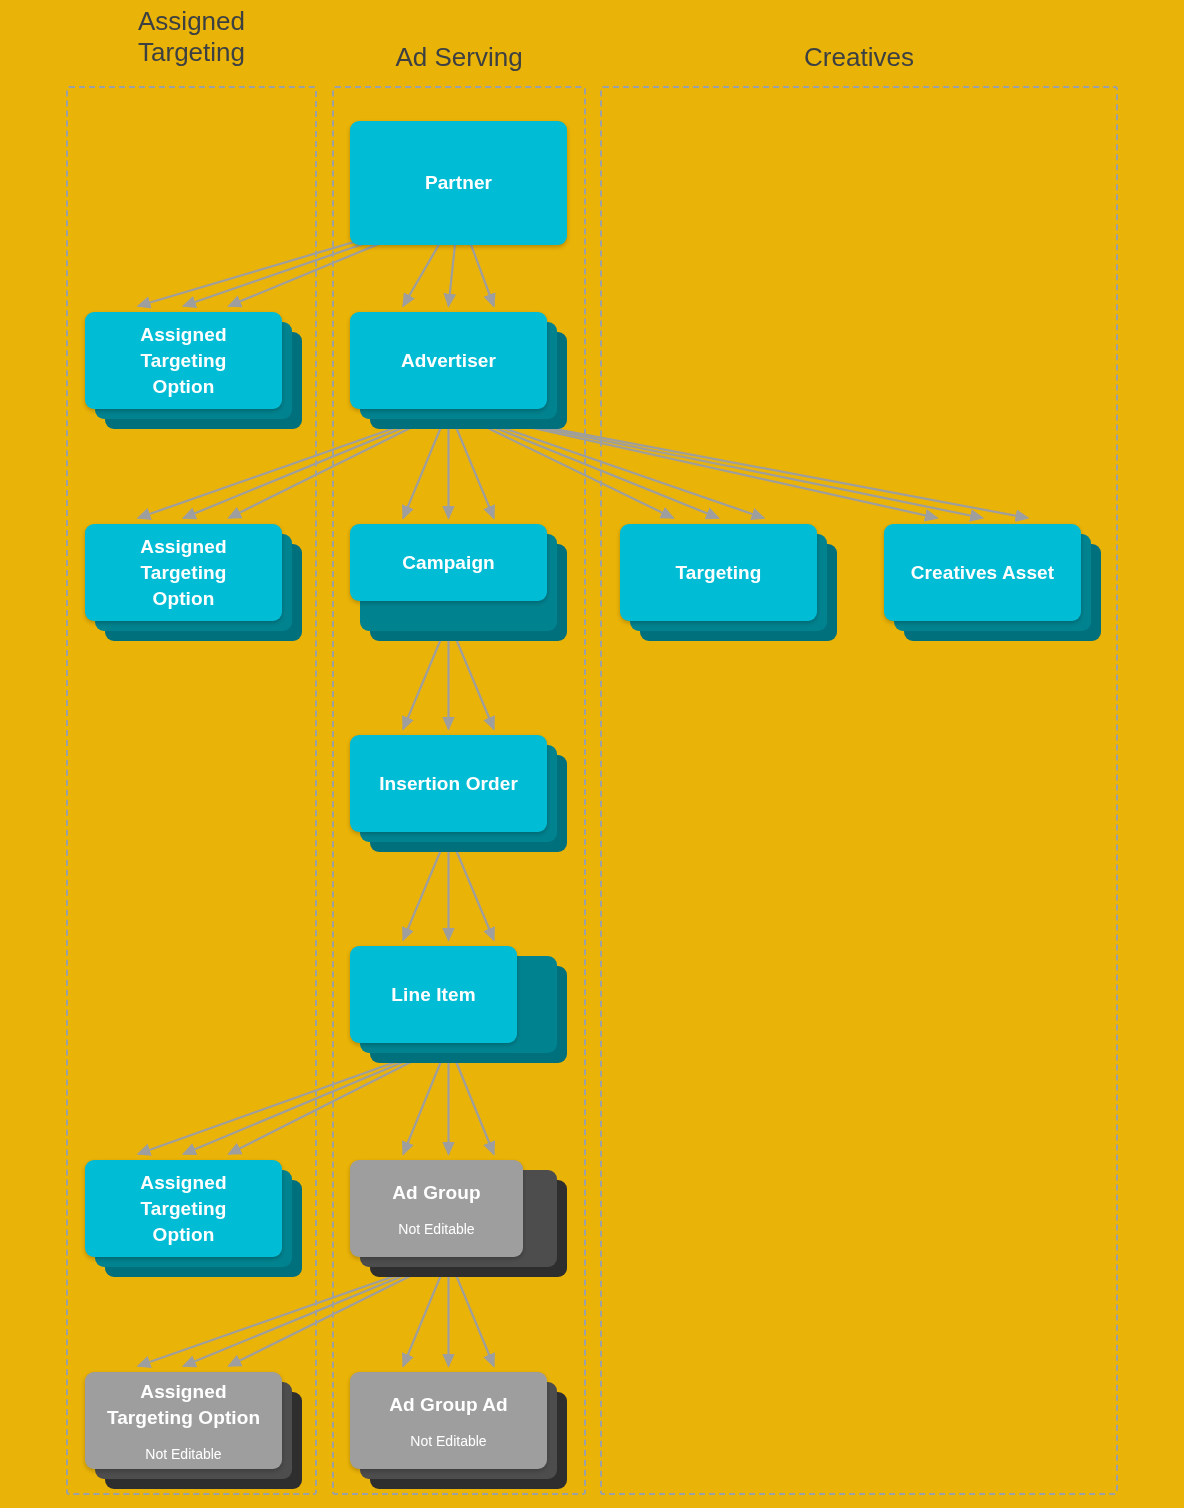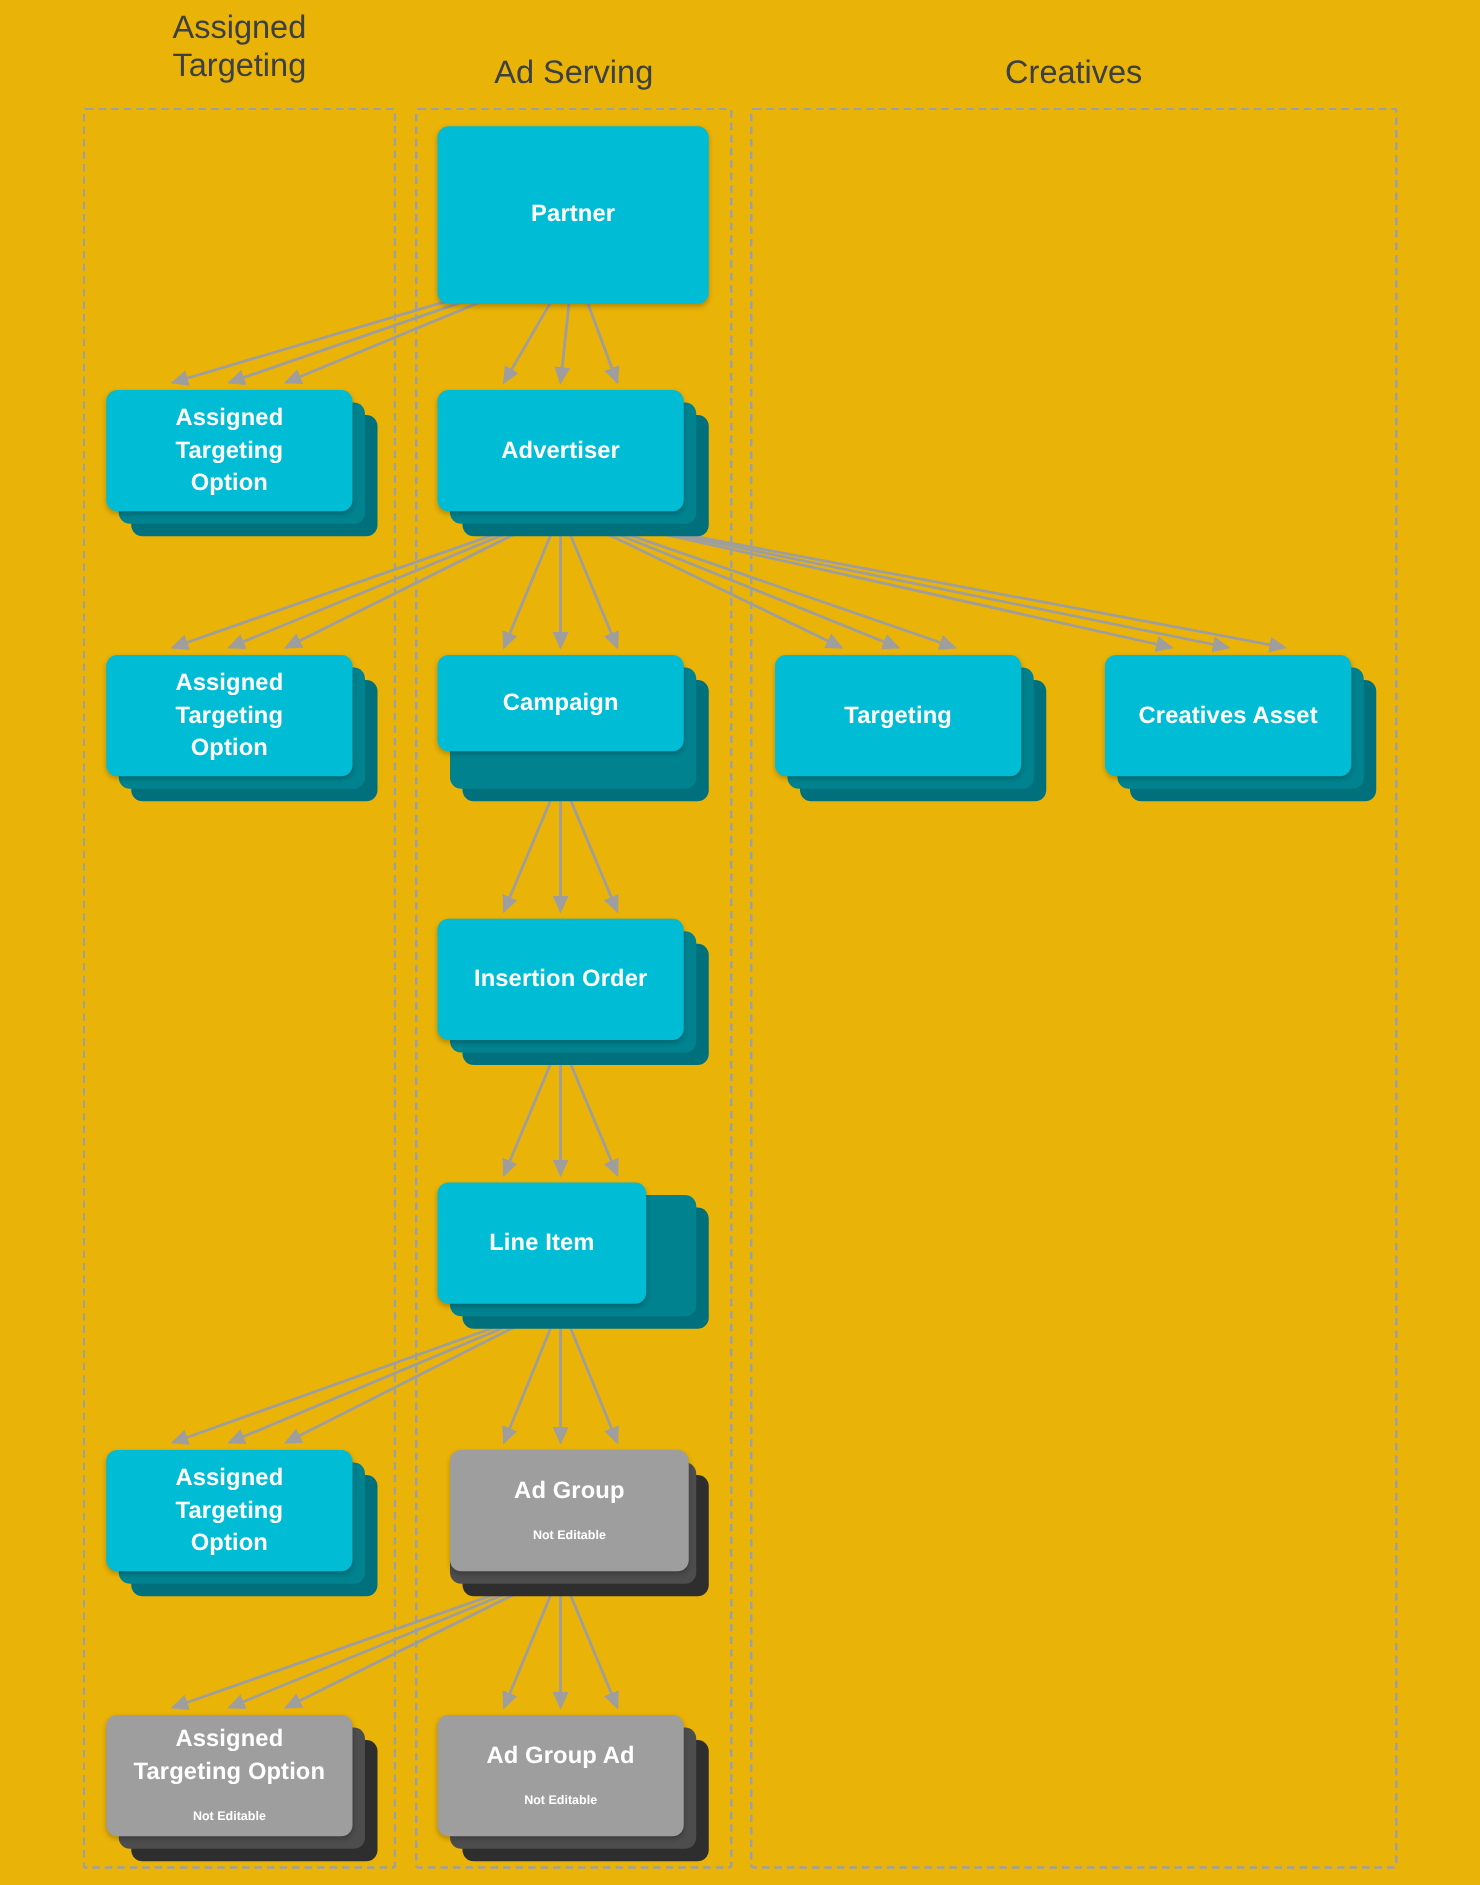--- a/index.html
+++ b/index.html
@@ -77,22 +77,22 @@
     font-weight: bold;
     font-size: 19px;
     line-height: 26px;
     text-align: center;
     letter-spacing: 0.1px;
     padding: 0 8px;
     white-space: pre-line;
   }
   .node .subtitle {
     color: #ffffff;
-    font-weight: bold;
-    font-size: 10px;
+    font-weight: normal;
+    font-size: 14px;
     line-height: 18px;
     text-align: left;
     margin-top: 14px;
   }
   
   .node.teal .layer.front { background: #00bcd4; }
   .node.teal .layer.back1 { background: #00838f; }
   .node.teal .layer.back2 { background: #00707c; }
   
   .node.grey .layer.front { background: #9e9e9e; }
@@ -158,21 +158,21 @@
         <line x1="448.5" y1="1257" x2="183.5" y2="1366" stroke="#9e9e9e" stroke-width="2.2" marker-end="url(#arrowhead)"></line>
         <line x1="448.5" y1="1257" x2="228.81" y2="1366" stroke="#9e9e9e" stroke-width="2.2" marker-end="url(#arrowhead)"></line>
         <line x1="448.5" y1="1257" x2="403.19" y2="1366" stroke="#9e9e9e" stroke-width="2.2" marker-end="url(#arrowhead)"></line>
         <line x1="448.5" y1="1257" x2="448.5" y2="1366" stroke="#9e9e9e" stroke-width="2.2" marker-end="url(#arrowhead)"></line>
         <line x1="448.5" y1="1257" x2="493.81" y2="1366" stroke="#9e9e9e" stroke-width="2.2" marker-end="url(#arrowhead)"></line>
       </g>
   </svg>
 
   <div id="nodes-layer">
       <div class="node teal single" style="left: 350px; top: 101px; width: 217px; height: 110px;">
-        <div class="layer front" style="width: 217px; height: 142px;">
+        <div class="layer front" style="width: 217px; height: 124px; margin-top: 20px;">
           <div class="title">Partner</div>
         </div>
       </div>
       <div class="node teal" style="left: 85px; top: 312px; width: 197px; height: 97px;">
         <div class="layer back2" style="left: 20px; top: 20px; width: 197px; height: 97px;"></div>
         <div class="layer back1" style="left: 10px; top: 10px; width: 197px; height: 97px;"></div>
         <div class="layer front" style="width: 197px; height: 97px;">
           <div class="title">Assigned
 Targeting
 Option</div>
@@ -234,21 +234,21 @@
         <div class="layer back1" style="left: 10px; top: 10px; width: 197px; height: 97px;"></div>
         <div class="layer front" style="width: 197px; height: 97px;">
           <div class="title">Assigned
 Targeting
 Option</div>
         </div>
       </div>
       <div class="node grey" style="left: 350px; top: 1160px; width: 197px; height: 97px;">
         <div class="layer back2" style="left: 20px; top: 20px; width: 197px; height: 97px;"></div>
         <div class="layer back1" style="left: 10px; top: 10px; width: 197px; height: 97px;"></div>
-        <div class="layer front" style="width: 191px; height: 97px; margin-left: 10px;">
+        <div class="layer front" style="width: 173px; height: 97px;">
           <div class="title">Ad Group</div>
           <div class="subtitle">Not Editable</div>
         </div>
       </div>
       <div class="node grey" style="left: 85px; top: 1372px; width: 197px; height: 97px;">
         <div class="layer back2" style="left: 20px; top: 20px; width: 197px; height: 97px;"></div>
         <div class="layer back1" style="left: 10px; top: 10px; width: 197px; height: 97px;"></div>
         <div class="layer front" style="width: 197px; height: 97px;">
           <div class="title">Assigned
 Targeting Option</div>

